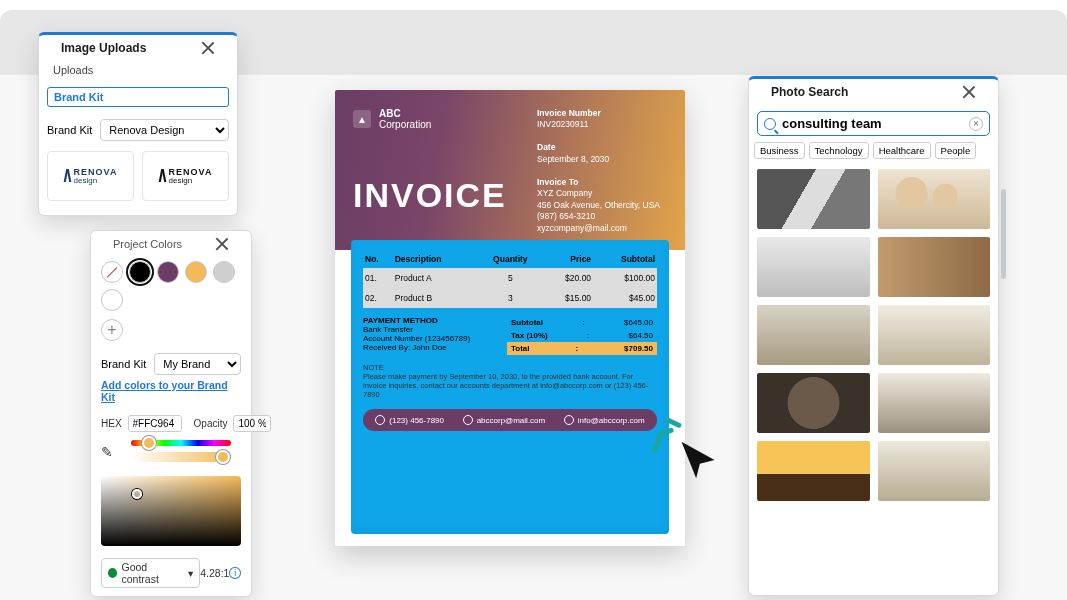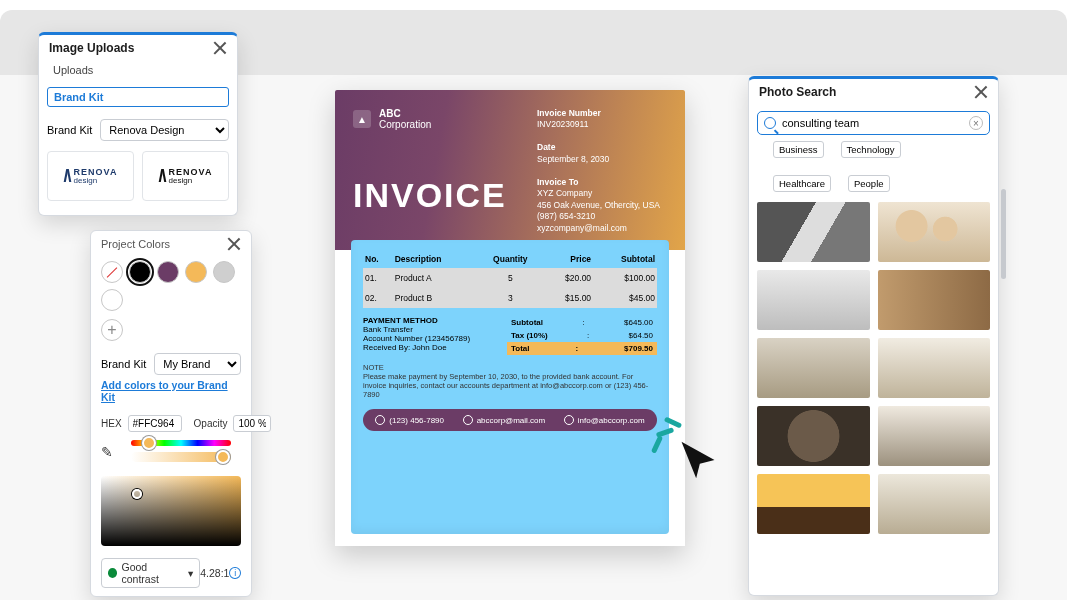--- a/index.html
+++ b/index.html
@@ -4,21 +4,21 @@
 <style>
   * { box-sizing: border-box; margin: 0; padding: 0; font-family: -apple-system, BlinkMacSystemFont, "Segoe UI", Arial, sans-serif; }
   html, body { width: 1067px; height: 600px; overflow: hidden; }
   body { background: #fff; }
   .stage { position: absolute; left: 0; right: 0; top: 0; bottom: 0; }
   .stage-top { position: absolute; top: 10px; left: 0; right: 0; height: 65px; background: #e6e6e6; border-radius: 12px 12px 0 0; }
   .stage-mid { position: absolute; top: 75px; left: 0; right: 0; bottom: 0; background: #f7f7f7; }
 
   
   .panel { position: absolute; background: #fff; border: 1px solid #d6dae0; border-radius: 6px; box-shadow: 0 8px 22px rgba(0,0,0,.14); }
-  .panel-header { display: flex; align-items: center; justify-content: space-between; padding: 6px 10px; font-size: 12px; font-weight: 700; color: #1c1c1c; }
+  .panel-header { display: flex; align-items: center; justify-content: space-between; padding: 6px 22px; font-size: 12px; font-weight: 700; color: #1c1c1c; }
   .panel-accent { border-top: 3px solid #1d7bd8; }
   .close-x { width: 14px; height: 14px; position: relative; cursor: pointer; }
   .close-x::before, .close-x::after { content: ""; position: absolute; left: 6px; top: -1px; width: 1.5px; height: 16px; background: #555; }
   .close-x::before { transform: rotate(45deg); }
   .close-x::after  { transform: rotate(-45deg); }
 
   
   #uploads { left: 38px; top: 32px; width: 200px; }
   #uploads .tabs { display: flex; gap: 8px; padding: 0 8px 6px 8px; font-size: 11px; flex-direction: column; }
   #uploads .tab { padding: 3px 6px; border-radius: 3px; color: #444; cursor: pointer; }
@@ -65,46 +65,46 @@
   .info-dot{width:12px;height:12px;border-radius:50%;border:1.5px solid #1d7bd8;color:#1d7bd8;font-size:9px;display:inline-flex;align-items:center;justify-content:center;}
 
   
   #doc { position:absolute; left:335px; top:90px; width:350px; height:456px; background:#fff; box-shadow:0 10px 26px rgba(0,0,0,.18); }
   .doc-head { height:160px; padding:18px; color:#fff; background:linear-gradient(100deg,#6b3c66 0%, #7a4668 30%, #e2a549 100%); border-top-left-radius:2px;border-top-right-radius:2px;}
   .doc-brand { display:flex; align-items:center; gap:8px; font-size:10px; }
   .doc-logo { width:18px;height:18px;background:#fff3; border-radius:3px; display:flex;align-items:center;justify-content:center;font-weight:800;}
   .doc-title { font-size:34px; font-weight:800; letter-spacing:2px; margin-top:46px;}
   .doc-meta { position:absolute; right:18px; top:18px; font-size:8.5px; line-height:1.35; text-align:left; width:130px;}
   .doc-meta b{font-size:8.5px; font-weight:700;}
-  .doc-body { position:absolute; left:16px; right:16px; top:150px; bottom:12px; background:#7dd3fc; border-radius:4px; padding:10px 12px; box-shadow:0 -4px 10px rgba(0,0,0,.05) inset;}
+  .doc-body { position:absolute; left:16px; right:16px; top:150px; bottom:12px; background:#0ea5e9; border-radius:4px; padding:10px 12px; box-shadow:0 -4px 10px rgba(0,0,0,.05) inset;}
   .tbl { width:100%; border-collapse:collapse; font-size:8.5px;}
   .tbl th { text-align:left; padding:4px 2px; font-weight:700;}
   .tbl th.r,.tbl td.r{text-align:right;}
   .tbl th.c,.tbl td.c{text-align:center;}
   .tbl td { padding:5px 2px;}
   .tbl tr.alt td{ background:#dcdcdc; }
   .pay { display:flex; gap:14px; margin-top:8px; font-size:8px;}
   .pay-left{flex:1;}
   .pay-right{width:150px;}
   .pay-right .row{display:flex;justify-content:space-between;padding:2px 4px;}
   .pay-right .row.total{background:#f4b959;font-weight:800;}
   .note{font-size:7.5px;color:#333;margin-top:8px;}
   .note b{font-weight:400;text-align:right;}
   .foot{margin-top:10px;background:#6b3c66;color:#fff;border-radius:14px;padding:6px 10px;font-size:8px;display:flex;gap:14px;align-items:center;justify-content:space-around;}
   .foot span{display:flex;align-items:center;gap:4px;}
   .ficon{width:10px;height:10px;border:1.2px solid #fff;border-radius:50%;display:inline-block;}
 
   
   #photos { right:68px; top:36px; width:251px; height:520px;margin-top:40px; }
   #photos .search { margin:6px 8px; display:flex; align-items:center; gap:6px; border:1.5px solid #1d7bd8; border-radius:5px; padding:4px 6px;}
-  #photos .search input{flex:1;border:none;outline:none;font-size:11px;}
+  #photos .search input{flex:1;border:none;outline:none;font-size:13px;font-weight:bold;}
   .mag{width:12px;height:12px;border:1.5px solid #1d7bd8;border-radius:50%;position:relative;}
   .mag::after{content:"";position:absolute;right:-4px;bottom:-4px;width:5px;height:1.5px;background:#1d7bd8;transform:rotate(45deg);}
   .clear-btn{width:14px;height:14px;border:1px solid #bbb;border-radius:50%;display:flex;align-items:center;justify-content:center;font-size:10px;color:#777;cursor:pointer;}
-  .chips{display:flex;gap:17px;padding:0 24px 6px;flex-wrap:wrap;}
+  .chips{display:flex;gap:4px;padding:0 5px 6px;flex-wrap:wrap;}
   .chip{font-size:9.5px;border:1px solid #c9cdd3;border-radius:3px;padding:2px 5px;cursor:pointer;background:#fff;}
   .grid{padding:4px 8px; display:grid; grid-template-columns:1fr 1fr; gap:8px;}
   .ph{height:60px;border-radius:2px;background:#777;}
   .ph1{background:linear-gradient(120deg,#555 0 40%,#ddd 40% 60%,#777 60%);}          
   .ph2{background:radial-gradient(circle at 30% 40%,#e3c7a0 0 18%,transparent 19%),radial-gradient(circle at 60% 45%,#e3c7a0 0 16%,transparent 17%),linear-gradient(#efe4d2,#cdb896);}
   .ph3{background:linear-gradient(#e9e9e9,#bdbdbd);}                                   
   .ph4{background:linear-gradient(90deg,#c19b6d,#8d6a45);}                              
   .ph5{background:linear-gradient(180deg,#d9d2c4,#a79b82);}                             
   .ph6{background:linear-gradient(180deg,#f1ece2,#bfb39a);}                             
   .ph7{background:radial-gradient(circle at 50% 50%,#6b5a49 0 40%,#3a3128 41%);}       

